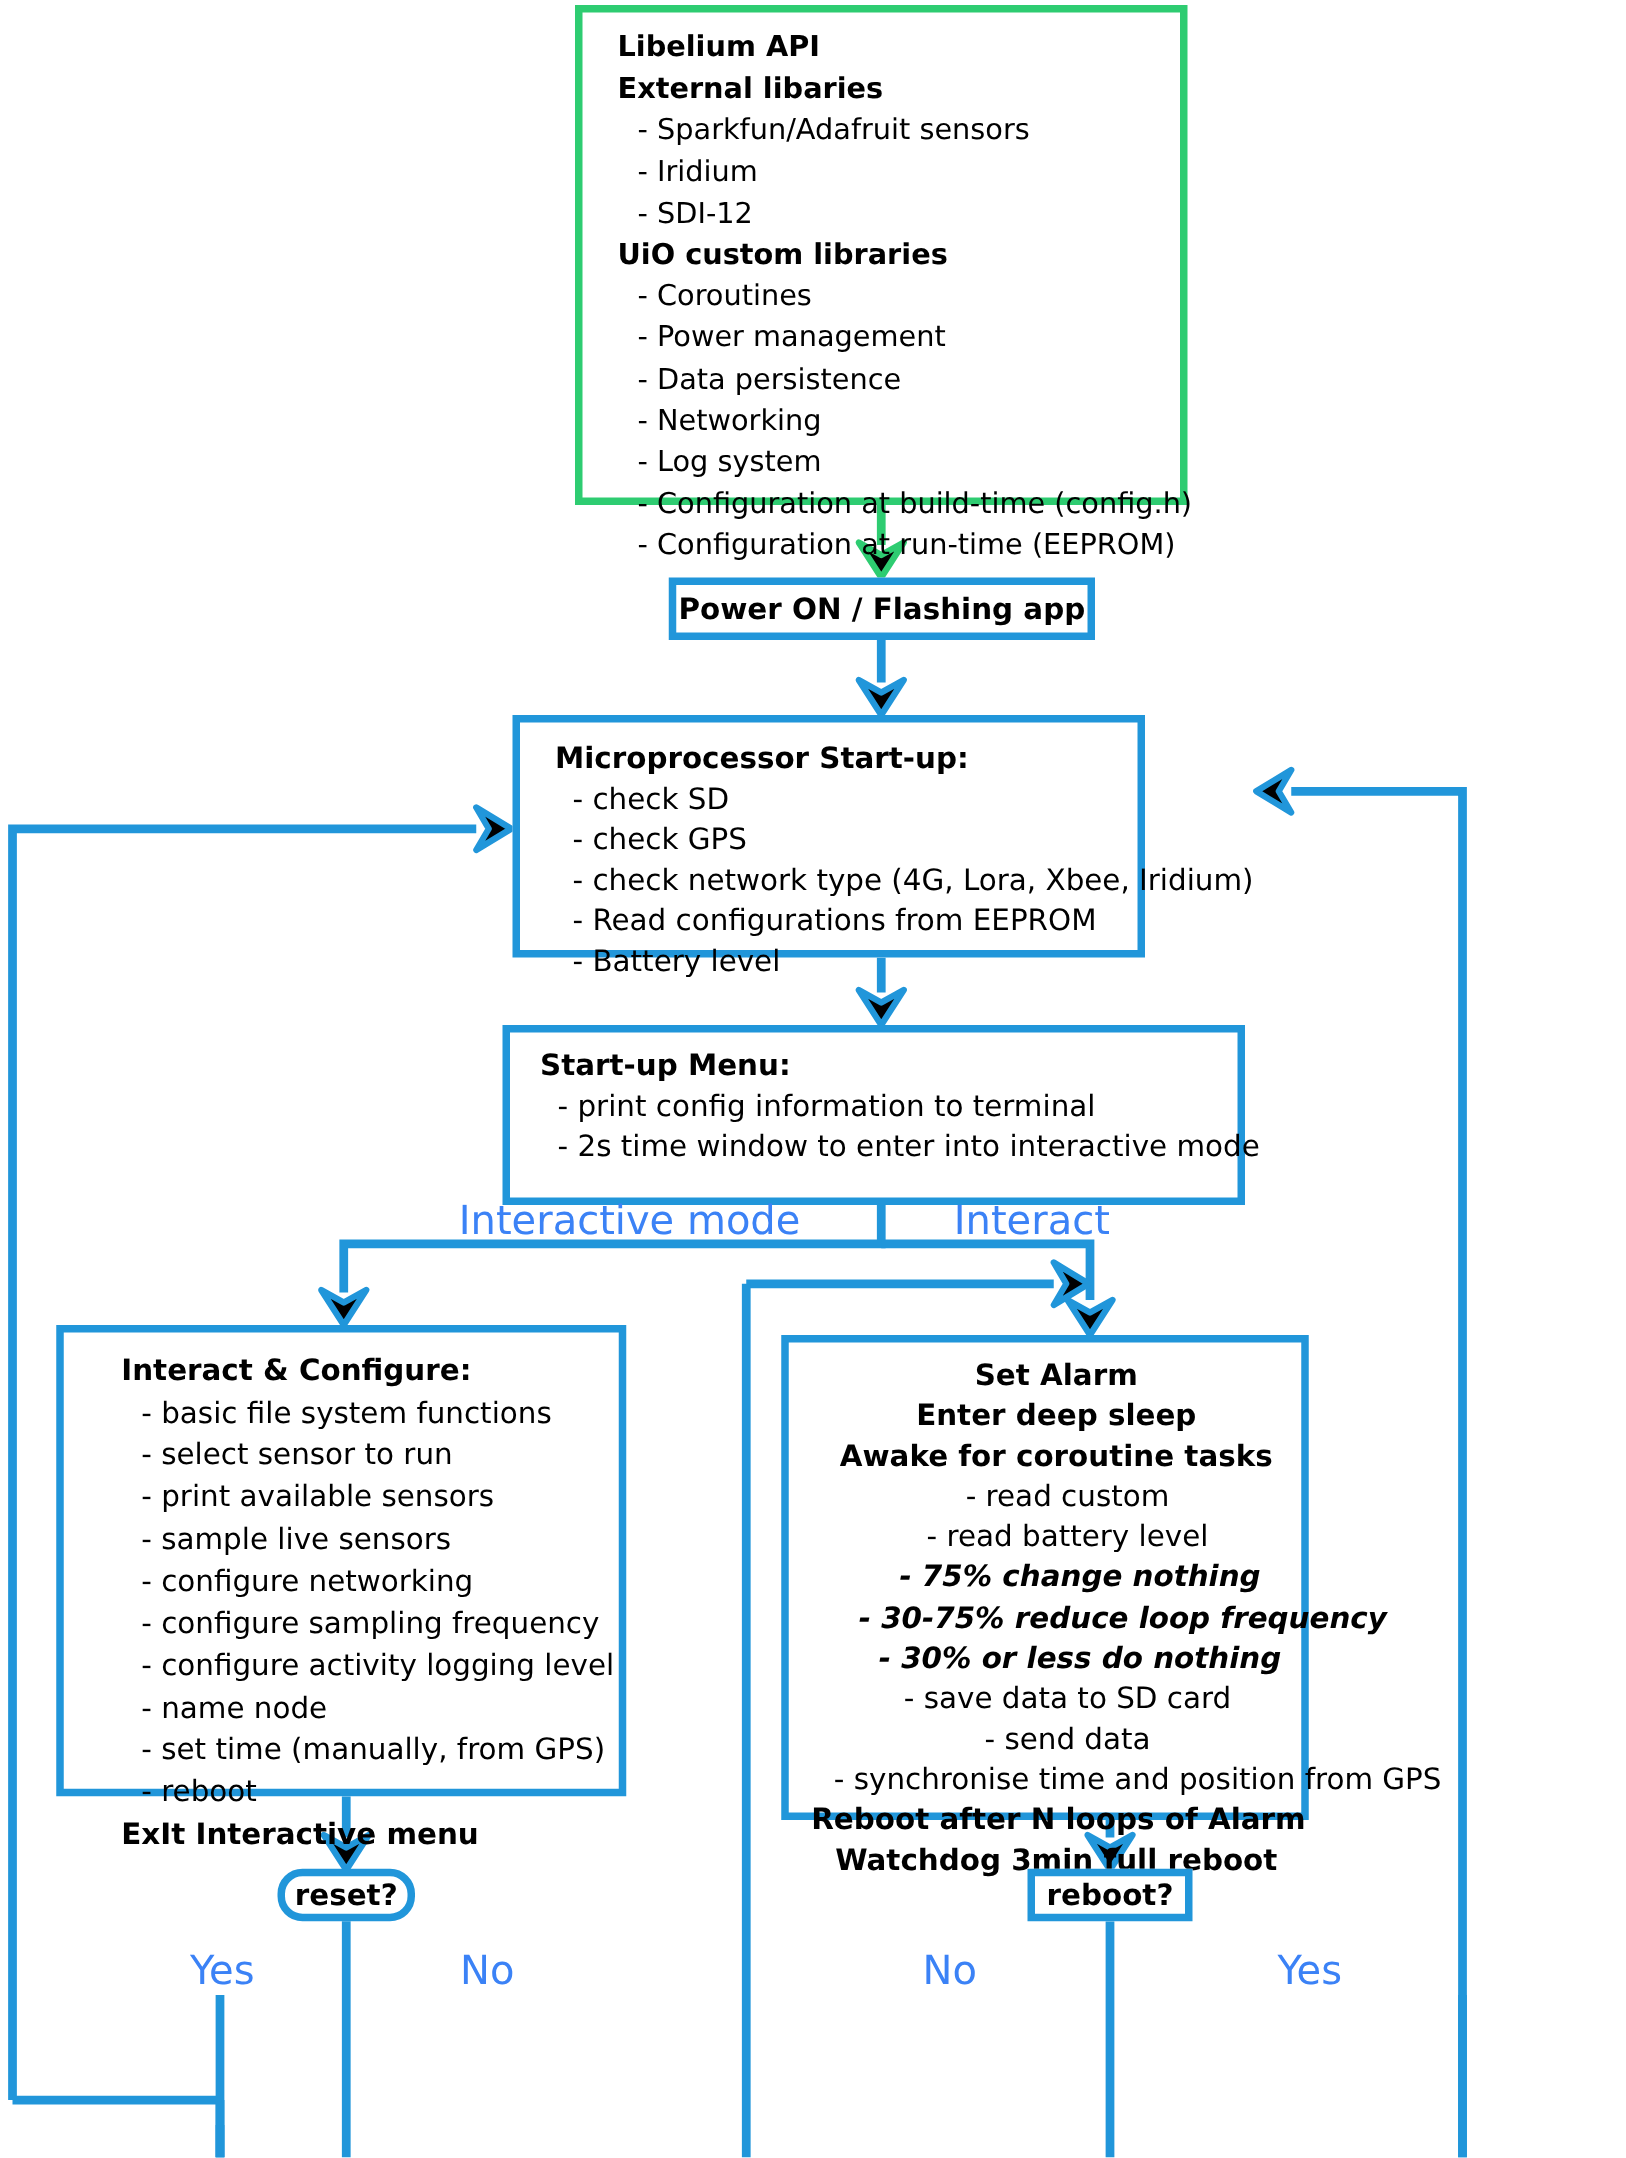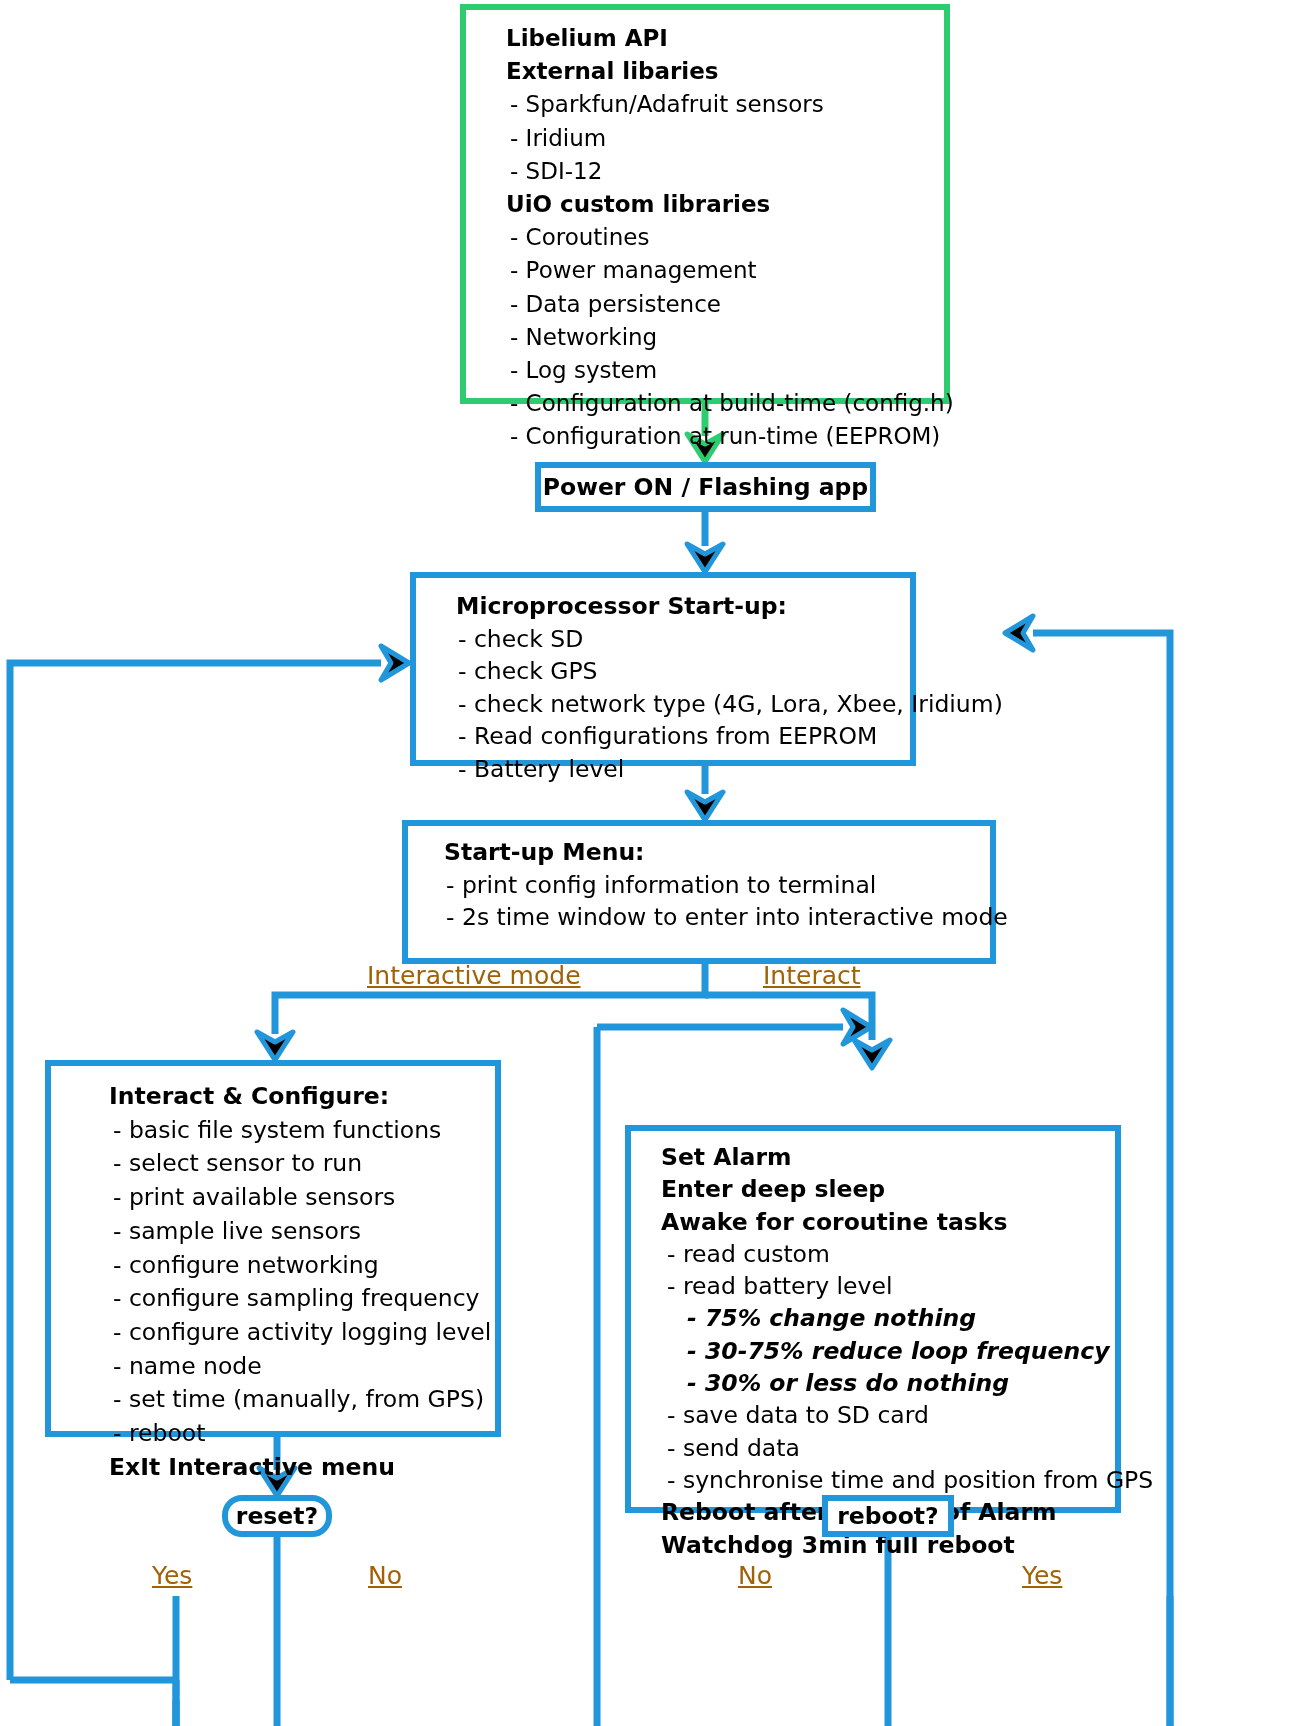--- a/index.html
+++ b/index.html
@@ -9,21 +9,21 @@
   svg#wires{position:absolute;left:0;top:0;width:1301px;height:1726px;pointer-events:none;}
 
   .node{position:absolute;box-sizing:border-box;background:#ffffff;}
   .blue-box{border:6px solid #2196da;}
   .green-box{border:6px solid #2ecc71;}
 
   .node .body{padding:10px 0 10px 0;}
   .ln{font-size:23.5px;line-height:30px;white-space:nowrap;color:#000;}
   .ln.b{font-weight:bold;}
   .ln.i{font-style:italic;font-weight:600;}
-  .i1{padding-left:34px;margin-left:12px;}   
+  .i1{padding-left:34px;}   
   .i2{padding-left:52px;}   
   .i3{padding-left:74px;}   
 
   
   #firmware{left:460px;top:4px;width:490px;height:400px;}
   #firmware .body{padding-top:12px;}
   #firmware .ln{font-size:23px;line-height:33.2px;}
   #firmware .i1{padding-left:28px;}
   #firmware .i2{padding-left:44px;}
 
@@ -50,35 +50,35 @@
   #startmenu .i2{padding-left:38px;}
 
   
   #interact{left:45px;top:1060px;width:456px;height:377px;}
   #interact .body{padding-top:14px;}
   #interact .ln{line-height:33.7px;}
   #interact .i1{padding-left:46px;}
   #interact .i2{padding-left:62px;}
 
   
-  #alarm{left:625px;top:1125px;width:496px;height:388px;}
+  #alarm{left:625px;top:1068px;width:422px;height:388px;text-align:center;}
   #alarm .body{padding-top:10px;}
   #alarm .ln{line-height:32.3px;}
   #alarm .i1{padding-left:18px;}
   #alarm .i2{padding-left:36px;}
   #alarm .i3{padding-left:56px;}
 
   
   .mini{border:6px solid #2196da;}
   #resetbox{left:222px;top:1495px;width:110px;height:42px;border-radius:20px;}
   #rebootbox{left:822px;top:1495px;width:132px;height:42px;}
   .mini .ln{font-size:23.5px;line-height:31px;text-align:center;font-weight:bold;}
 
   
-  .elabel{position:absolute;font-size:25px;line-height:28px;white-space:nowrap;color:#a16207;text-decoration:underline;}
+  .elabel{position:absolute;font-size:32px;line-height:28px;white-space:nowrap;color:#3b82f6;}
   #lab-interactive{left:367px;top:962px;}
   #lab-default{left:763px;top:962px;}
   #lab-yes-left{left:152px;top:1562px;}
   #lab-no-left{left:368px;top:1562px;}
   #lab-no-right{left:738px;top:1562px;}
   #lab-yes-right{left:1022px;top:1562px;}
 </style>
 </head>
 <body>
 

